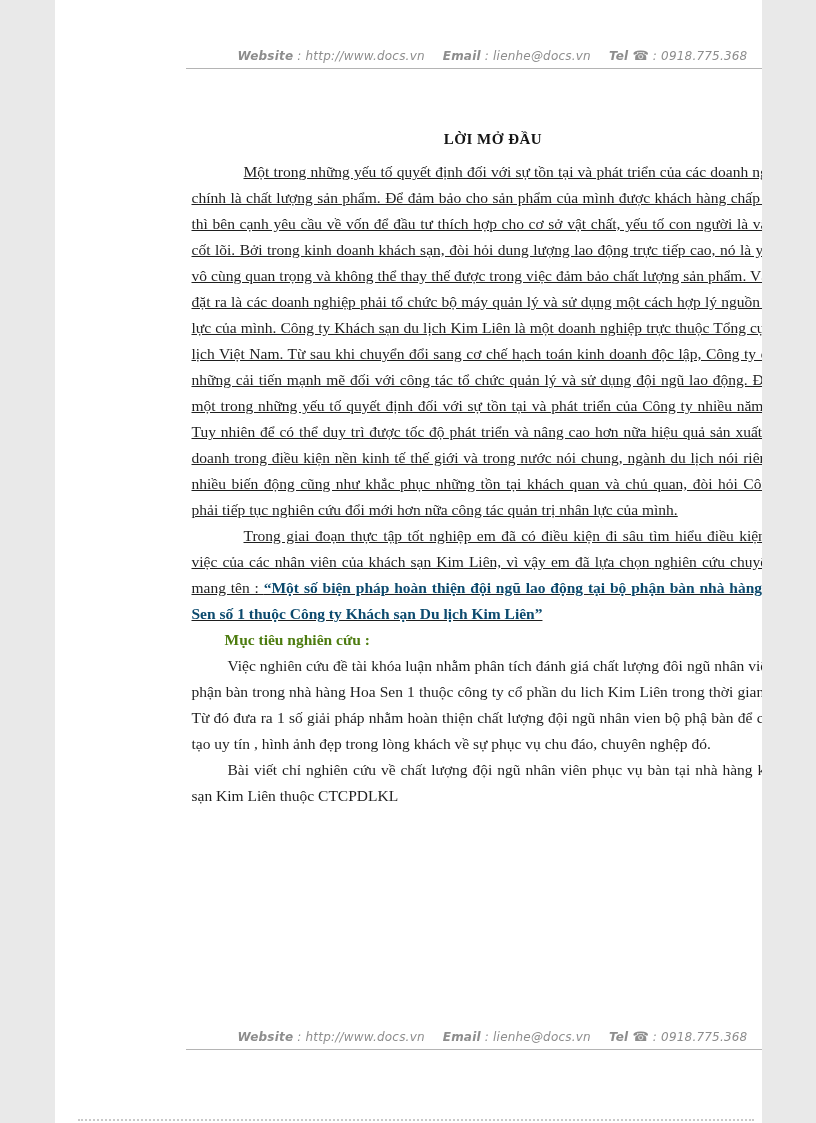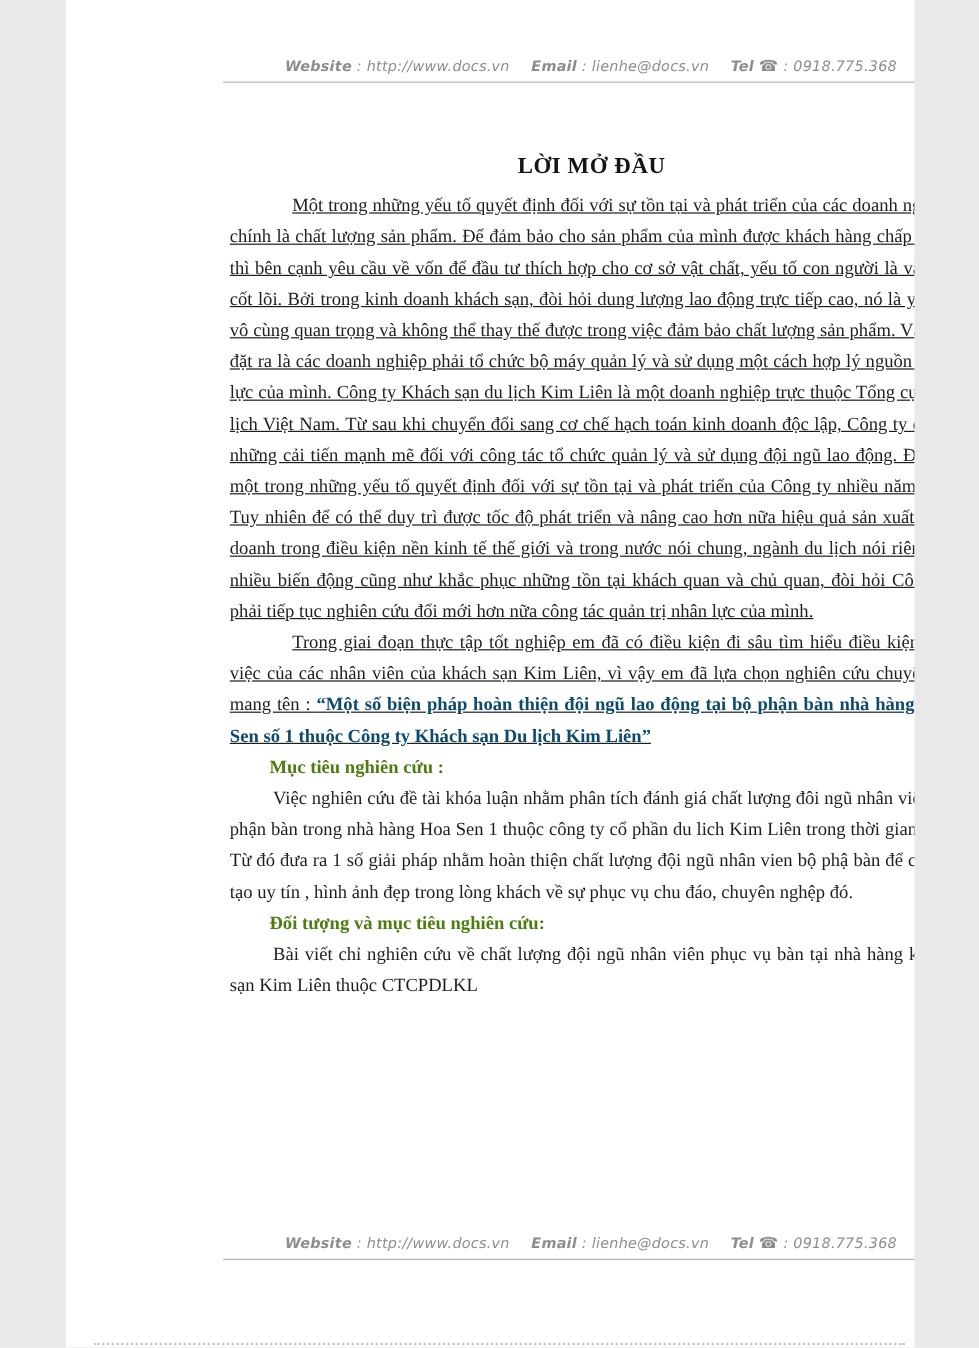--- a/index.html
+++ b/index.html
@@ -32,21 +32,21 @@
   
   .content{
     position:absolute;top:126px;left:137px;width:603px;
     color:#1e1e1e;
     font-size:15.5px;
     line-height:26px;
   }
   .doc-title{
     margin:0 0 7px 0;
     text-align:center;
-    font-size:19px;
+    font-size:15px;
     font-weight:bold;
     letter-spacing:.5px;
     line-height:26px;
     color:#141414;
   }
   .content p{margin:0;text-align:justify;}
   .p-ind-lg{text-indent:52px;text-decoration:underline;}
   .p-ind-md{text-indent:36px;}
   .run-bold{font-weight:bold;color:#0c4a6e;}
   .subhead{
@@ -81,21 +81,20 @@
 
     <p class="p-ind-lg">Một trong những yếu tố quyết định đối với sự tồn tại và phát triển của các doanh nghiệp chính là chất lượng sản phẩm. Để đảm bảo cho sản phẩm của mình được khách hàng chấp nhận thì bên cạnh yêu cầu về vốn để đầu tư thích hợp cho cơ sở vật chất, yếu tố con người là vấn đề cốt lõi. Bởi trong kinh doanh khách sạn, đòi hỏi dung lượng lao động trực tiếp cao, nó là yếu tố vô cùng quan trọng và không thể thay thế được trong việc đảm bảo chất lượng sản phẩm. Vấn đề đặt ra là các doanh nghiệp phải tổ chức bộ máy quản lý và sử dụng một cách hợp lý nguồn nhân lực của mình. Công ty Khách sạn du lịch Kim Liên là một doanh nghiệp trực thuộc Tổng cục Du lịch Việt Nam. Từ sau khi chuyển đổi sang cơ chế hạch toán kinh doanh độc lập, Công ty đã có những cải tiến mạnh mẽ đối với công tác tổ chức quản lý và sử dụng đội ngũ lao động. Đây là một trong những yếu tố quyết định đối với sự tồn tại và phát triển của Công ty nhiều năm qua. Tuy nhiên để có thể duy trì được tốc độ phát triển và nâng cao hơn nữa hiệu quả sản xuất kinh doanh trong điều kiện nền kinh tế thế giới và trong nước nói chung, ngành du lịch nói riêng có nhiều biến động cũng như khắc phục những tồn tại khách quan và chủ quan, đòi hỏi Công ty phải tiếp tục nghiên cứu đổi mới hơn nữa công tác quản trị nhân lực của mình.</p>
 
     <p class="p-ind-lg"><span>Trong giai đoạn thực tập tốt nghiệp em đã có điều kiện đi sâu tìm hiểu điều kiện làm việc của các nhân viên của khách sạn Kim Liên, vì vậy em đã lựa chọn nghiên cứu chuyên đề mang tên : </span><span class="run-bold">“Một số biện pháp hoàn thiện đội ngũ lao động tại bộ phận bàn nhà hàng Hoa Sen số 1 thuộc Công ty Khách sạn Du lịch Kim Liên”</span></p>
 
     <p class="subhead">Mục tiêu nghiên cứu :</p>
 
     <p class="p-ind-md">Việc nghiên cứu đề tài khóa luận nhằm phân tích đánh giá chất lượng đôi ngũ nhân viên bộ phận bàn trong nhà hàng Hoa Sen 1 thuộc công ty cổ phần du lich Kim Liên trong thời gian qua. Từ đó đưa ra 1 số giải pháp nhằm hoàn thiện chất lượng đội ngũ nhân vien bộ phậ bàn để có thể tạo uy tín , hình ảnh đẹp trong lòng khách về sự phục vụ chu đáo, chuyên nghệp đó.</p>
 
 
-    <p class="subhead">Đối tượng và mục tiêu nghiên cứu:</p>
 
     <p class="p-ind-md">Bài viết chỉ nghiên cứu về chất lượng đội ngũ nhân viên phục vụ bàn tại nhà hàng khách sạn Kim Liên thuộc CTCPDLKL</p>
   </div>
 
   <div class="band footer">
     <span class="lbl">Website</span>
     <span>: http://www.docs.vn</span>
     <span class="lbl gap">Email</span>
     <span>: lienhe@docs.vn</span>
     <span class="lbl gap">Tel</span>

